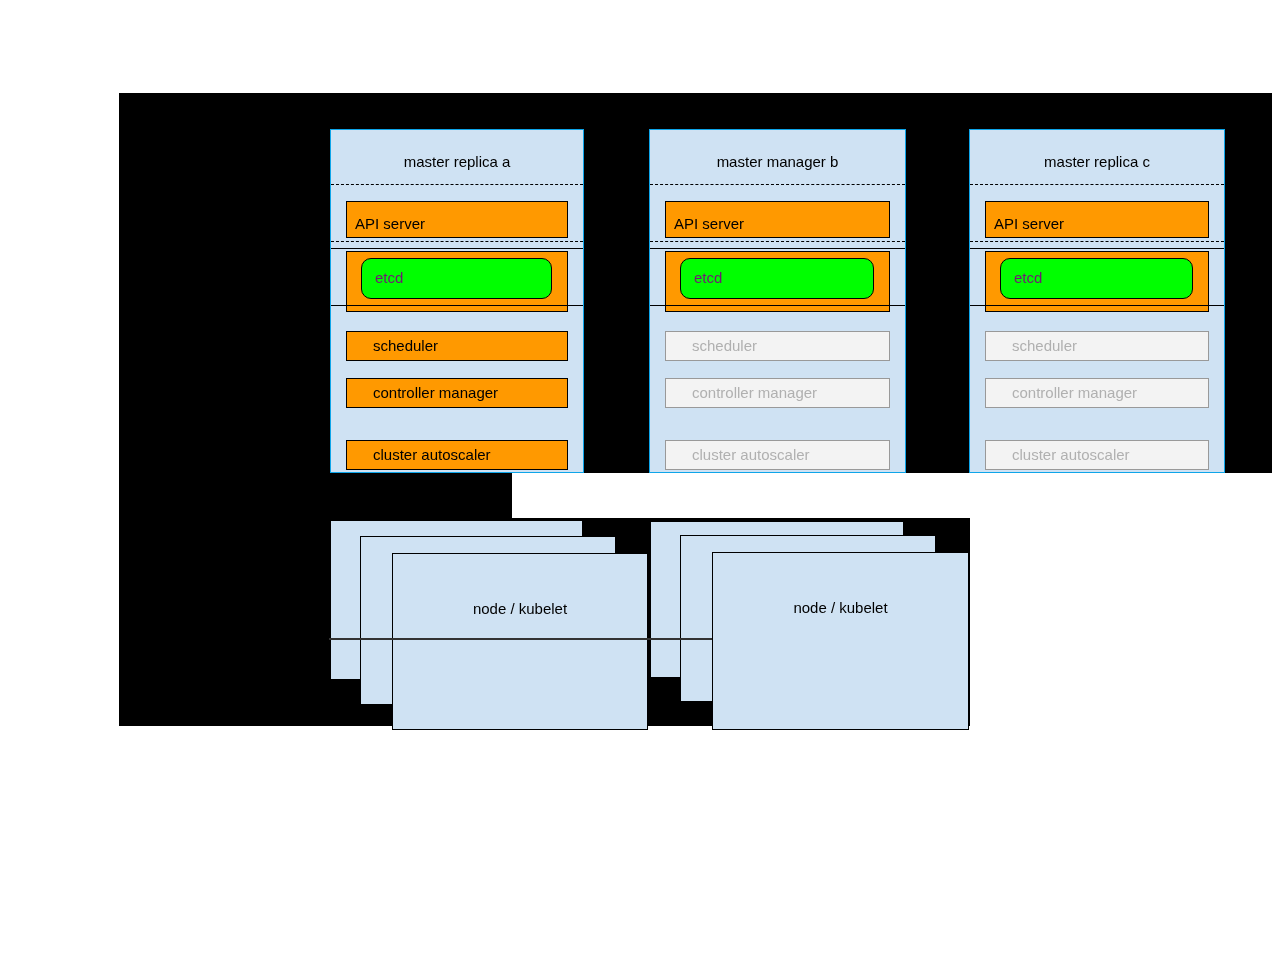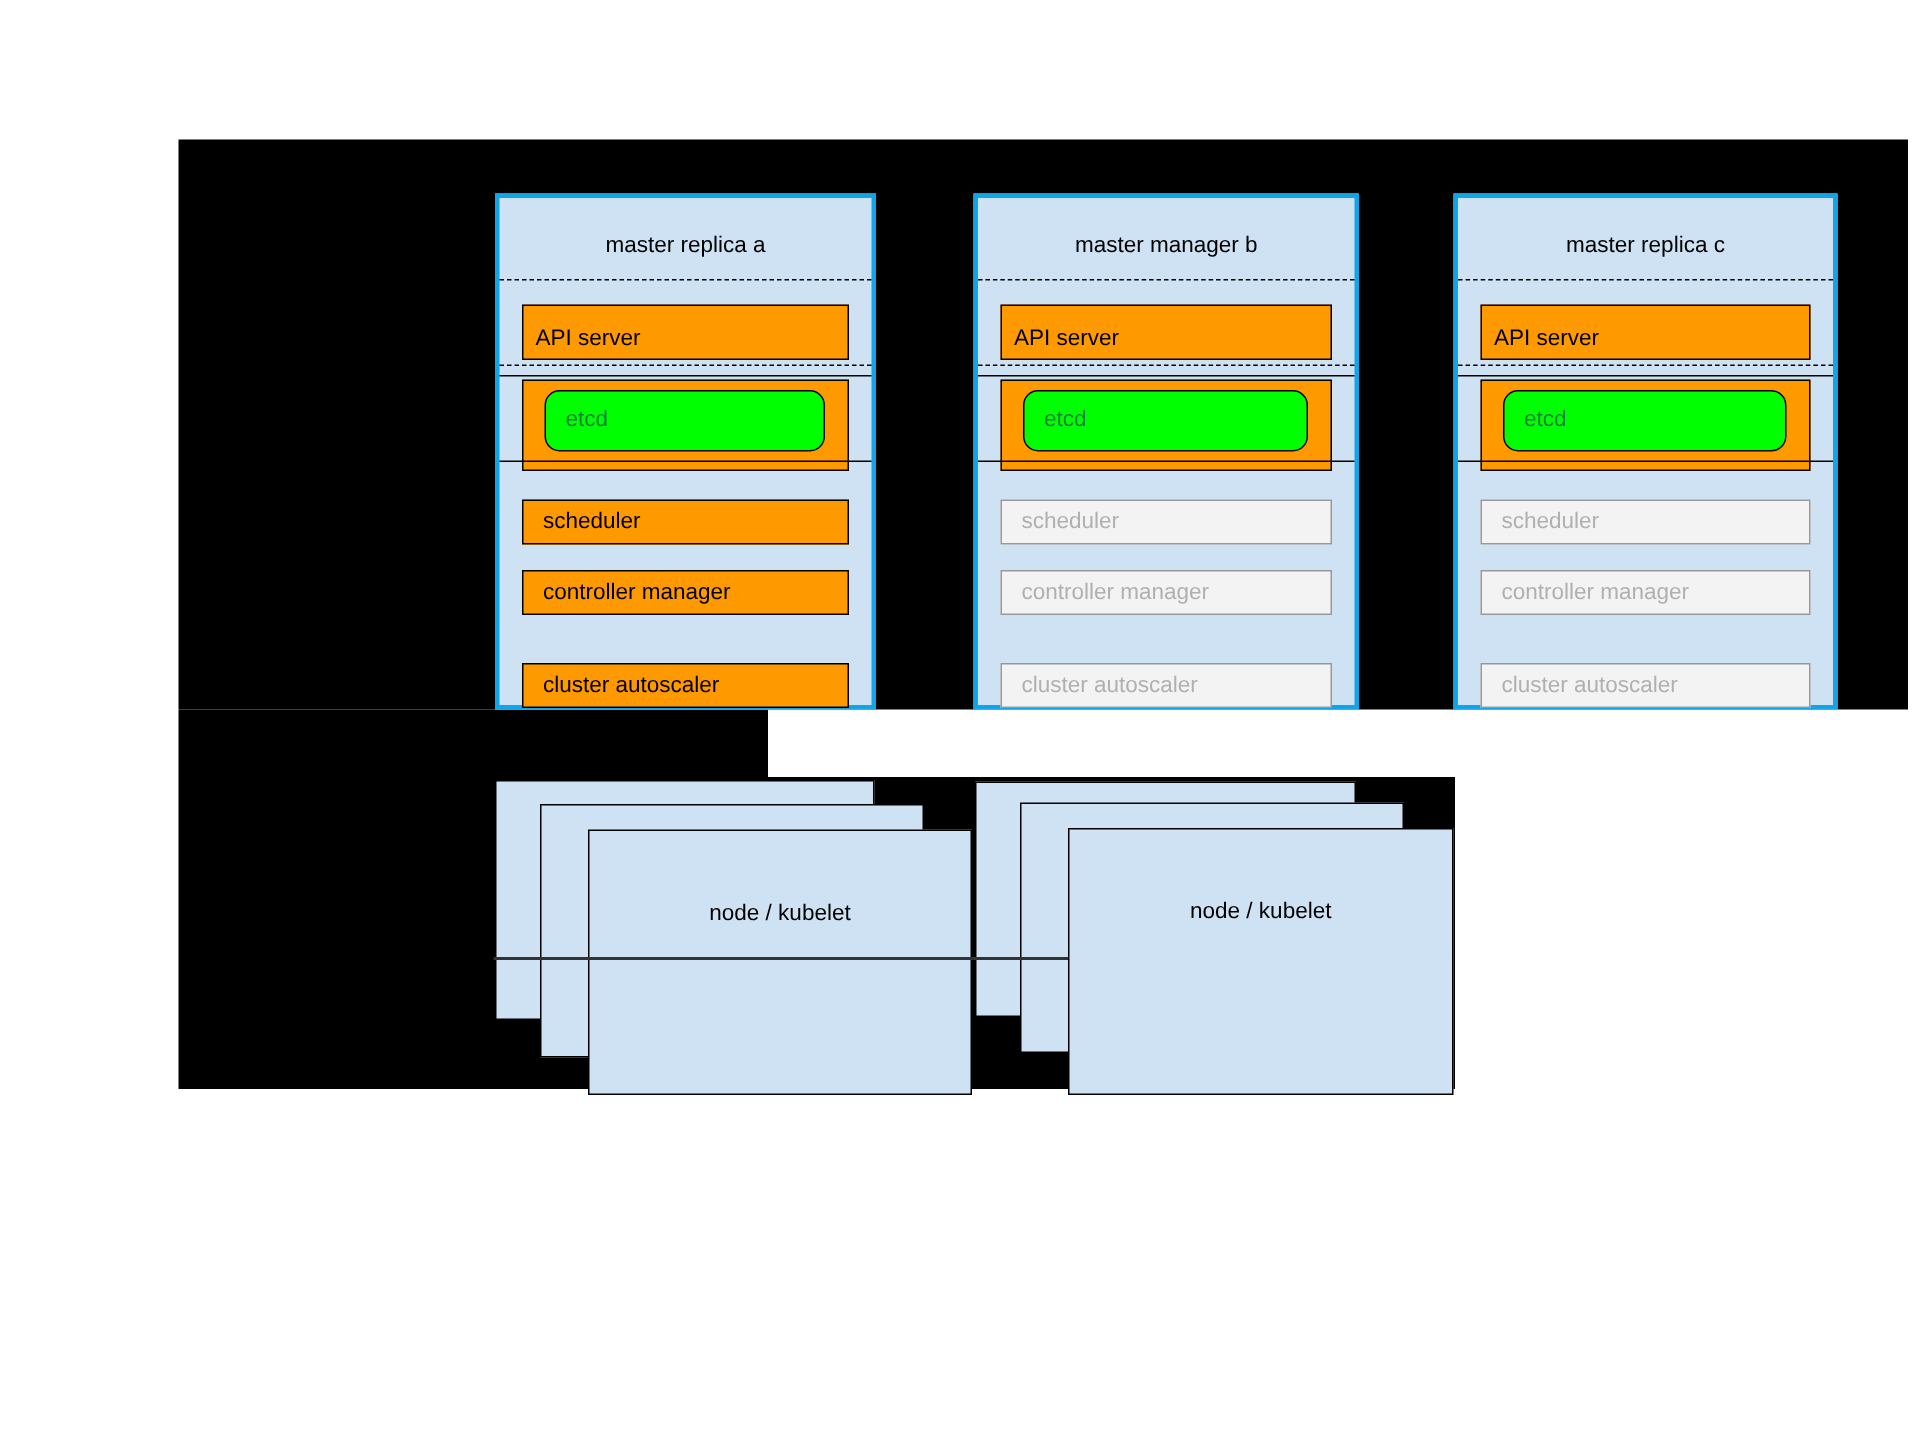--- a/index.html
+++ b/index.html
@@ -1,38 +1,38 @@
 <!DOCTYPE html>
 <html><head>
 <meta charset="utf-8">
 <style>
   html,body{margin:0;padding:0;background:#fff;}
   .canvas{position:relative;width:1280px;height:960px;background:#ffffff;overflow:hidden;
           font-family:"Liberation Sans", sans-serif;}
   .blackrect{position:absolute;background:#000;}
   
-  .replica{position:absolute;top:129px;height:344px;background:#cfe2f3;border:3px solid #0ea5e9;box-sizing:border-box;}
+  .replica{position:absolute;top:129px;height:344px;background:#cfe2f3;border:1px solid #0ea5e9;box-sizing:border-box;}
   .replica-a{left:330px;width:254px;}
   .replica-b{left:649px;width:257px;}
   .replica-c{left:969px;width:256px;}
   .replica-title{position:absolute;top:23px;left:0;right:0;text-align:center;font-size:15px;color:#000;}
   .hline{position:absolute;left:0;right:0;height:0;}
   .dash1{top:54px;border-top:1px dashed #000;z-index:4;}
   .dash2{top:111px;border-top:1px dashed #000;z-index:4;}
   .solidA{top:118px;border-top:1px solid #000;z-index:4;}
   .solidB{top:175px;border-top:1px solid #000;z-index:4;}
   .inner{position:absolute;left:15px;right:15px;box-sizing:border-box;font-size:15px;}
   .comp{border:1px solid #000;background:#ff9900;color:#000;}
   .comp.inactive{background:#f3f3f3;border:1px solid #999;color:#b0b0b0;}
   .api{top:71px;height:37px;line-height:43px;padding-left:8px;z-index:2;}
   .etcdwrap{top:121px;height:61px;z-index:2;}
   .etcd{position:absolute;left:14px;right:15px;top:6px;height:41px;background:#00ff00;
         border:1.5px solid #000;border-radius:10px;box-sizing:border-box;
-        line-height:38px;padding-left:13px;font-size:15px;color:#15803d;}
-  .small{height:30px;line-height:28px;padding-left:13px;z-index:2;}
+        line-height:38px;padding-left:13px;font-size:15px;color:#701a75;}
+  .small{height:30px;line-height:28px;padding-left:26px;z-index:2;}
   .sched{top:201px;}
   .ctrl{top:248px;}
   .autos{top:310px;}
   
   .nodebox{position:absolute;background:#cfe2f3;border:1px solid #000;box-sizing:border-box;z-index:1;padding-left:40px;}
   .nodebox.front{z-index:1;}
   .nodebox.front-r{z-index:3;}
   .nodelabel{position:absolute;top:46px;left:0;right:0;text-align:center;font-size:15px;color:#000;}
   .nodeline{position:absolute;left:329px;top:638px;width:640px;height:0;border-top:2px solid #333;z-index:2;}
 </style>

